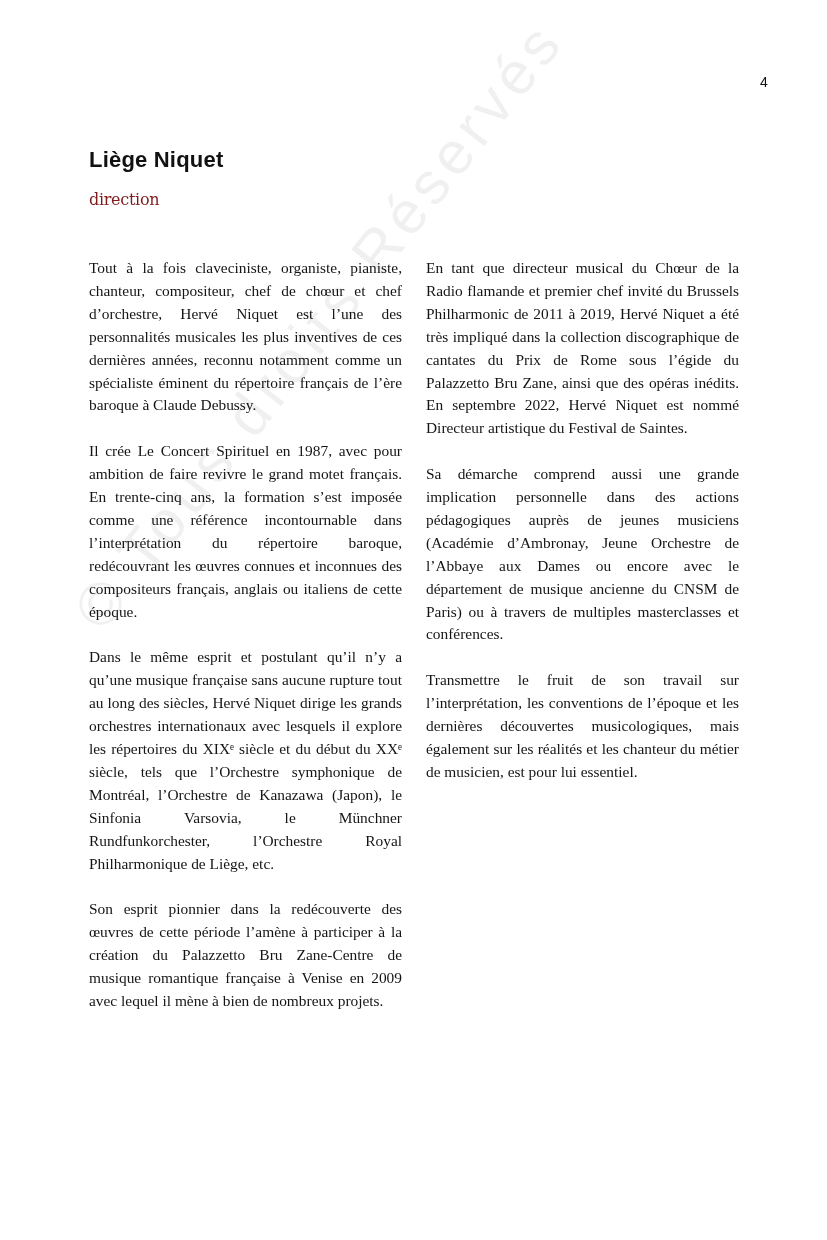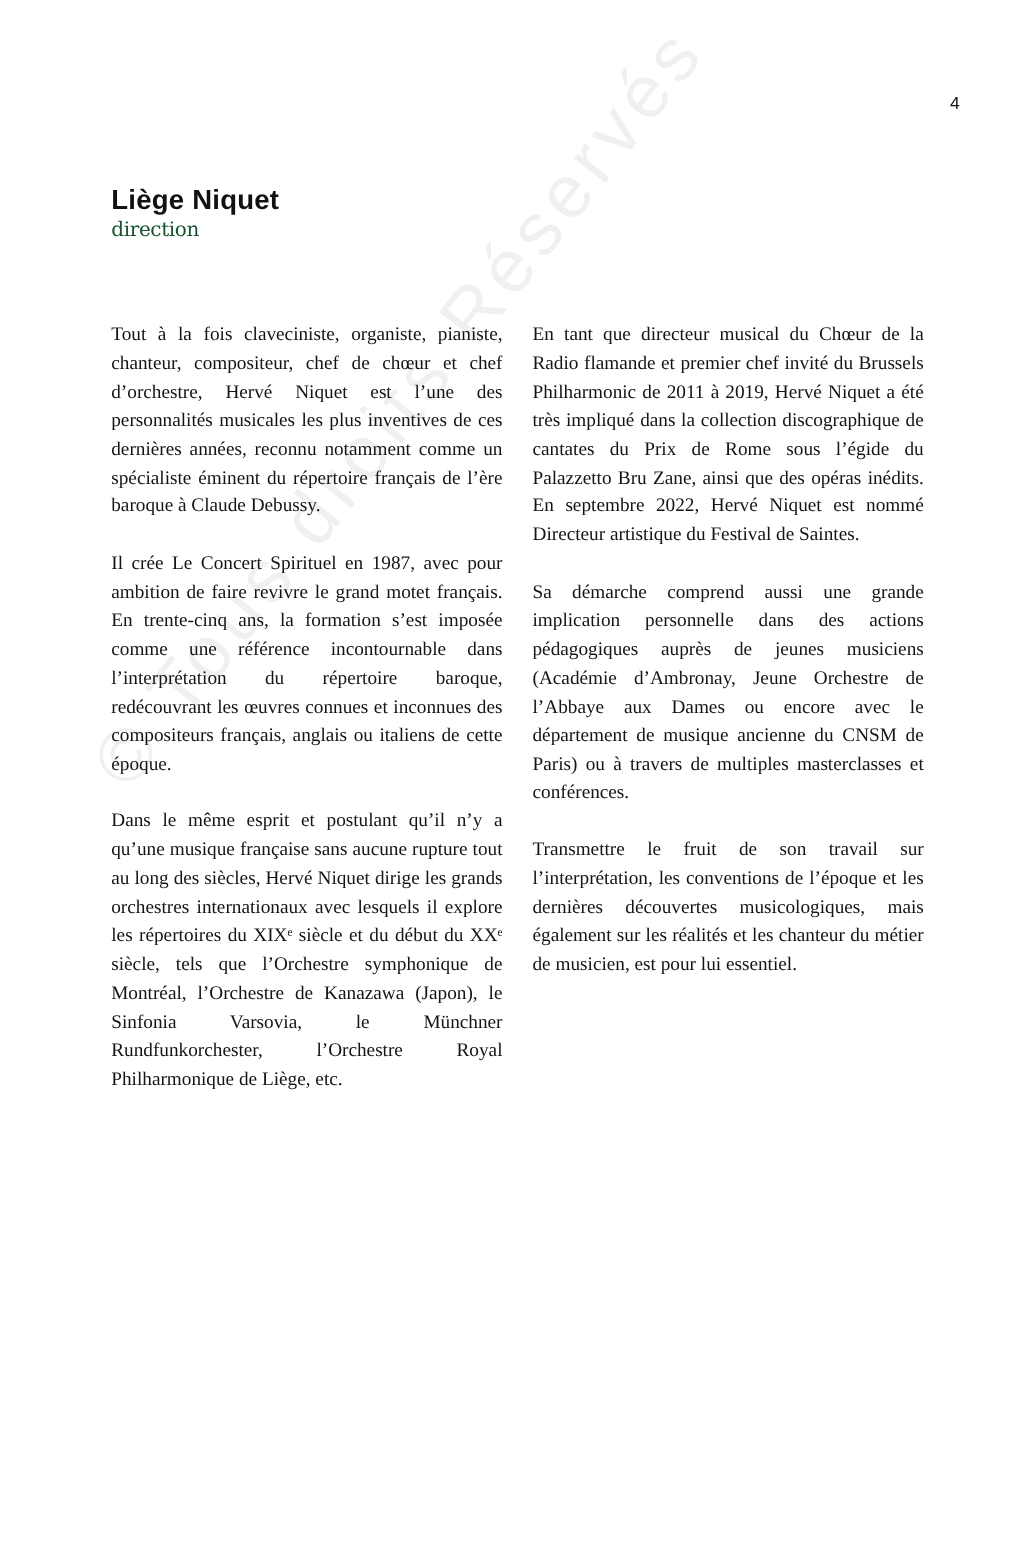--- a/index.html
+++ b/index.html
@@ -31,23 +31,23 @@
       font-family: "Liberation Sans", sans-serif;
       font-weight: bold;
       font-size: 22px;
       letter-spacing: 0.2px;
       color: #111;
       line-height: 28px;
     }
     .heading-role {
       font-family: "DejaVu Serif", serif;
       font-size: 16px;
-      color: #14532d;
+      color: #7f1d1d;
       line-height: 20px;
-      margin-top: 0px;
+      margin-top: 16px;
       letter-spacing: -0.3px;
     }
     .column {
       position: absolute;
       top: 257px;
       width: 313px;
       font-family: "Liberation Serif", serif;
       font-size: 15.4px;
       line-height: 22.9px;
       text-align: justify;
@@ -80,20 +80,21 @@
 
 <div class="heading">
   <div class="heading-name">Liège Niquet</div>
   <div class="heading-role">direction</div>
 </div>
 
 <div class="column col-left">
   <p class="para">Tout à la fois claveciniste, organiste, pianiste, chanteur, compositeur, chef de chœur et chef d’orchestre, Hervé Niquet est l’une des personnalités musicales les plus inventives de ces dernières années, reconnu notamment comme un spécialiste éminent du répertoire français de l’ère baroque à Claude Debussy.</p>
   <p class="para">Il crée Le Concert Spirituel en 1987, avec pour ambition de faire revivre le grand motet français. En trente-cinq ans, la formation s’est imposée comme une référence incontournable dans l’interprétation du répertoire baroque, redécouvrant les œuvres connues et inconnues des compositeurs français, anglais ou italiens de cette époque.</p>
   <p class="para">Dans le même esprit et postulant qu’il n’y a qu’une musique française sans aucune rupture tout au long des siècles, Hervé Niquet dirige les grands orchestres internationaux avec lesquels il explore les répertoires du XIXᵉ siècle et du début du XXᵉ siècle, tels que l’Orchestre symphonique de Montréal, l’Orchestre de Kanazawa (Japon), le Sinfonia Varsovia, le Münchner Rundfunkorchester, l’Orchestre Royal Philharmonique de Liège, etc.</p>
+  <p class="para">Son esprit pionnier dans la redécouverte des œuvres de cette période l’amène à participer à la création du Palazzetto Bru Zane-Centre de musique romantique française à Venise en 2009 avec lequel il mène à bien de nombreux projets.</p>
 </div>
 
 <div class="column col-right">
   <p class="para">En tant que directeur musical du Chœur de la Radio flamande et premier chef invité du Brussels Philharmonic de 2011 à 2019, Hervé Niquet a été très impliqué dans la collection discographique de cantates du Prix de Rome sous l’égide du Palazzetto Bru Zane, ainsi que des opéras inédits. En septembre 2022, Hervé Niquet est nommé Directeur artistique du Festival de Saintes.</p>
   <p class="para">Sa démarche comprend aussi une grande implication personnelle dans des actions pédagogiques auprès de jeunes musiciens (Académie d’Ambronay, Jeune Orchestre de l’Abbaye aux Dames ou encore avec le département de musique ancienne du CNSM de Paris) ou à travers de multiples masterclasses et conférences.</p>
   <p class="para">Transmettre le fruit de son travail sur l’interprétation, les conventions de l’époque et les dernières découvertes musicologiques, mais également sur les réalités et les chanteur du métier de musicien, est pour lui essentiel.</p>
 </div>
 
 <div class="watermark">© Tous droits Réservés</div>
 

